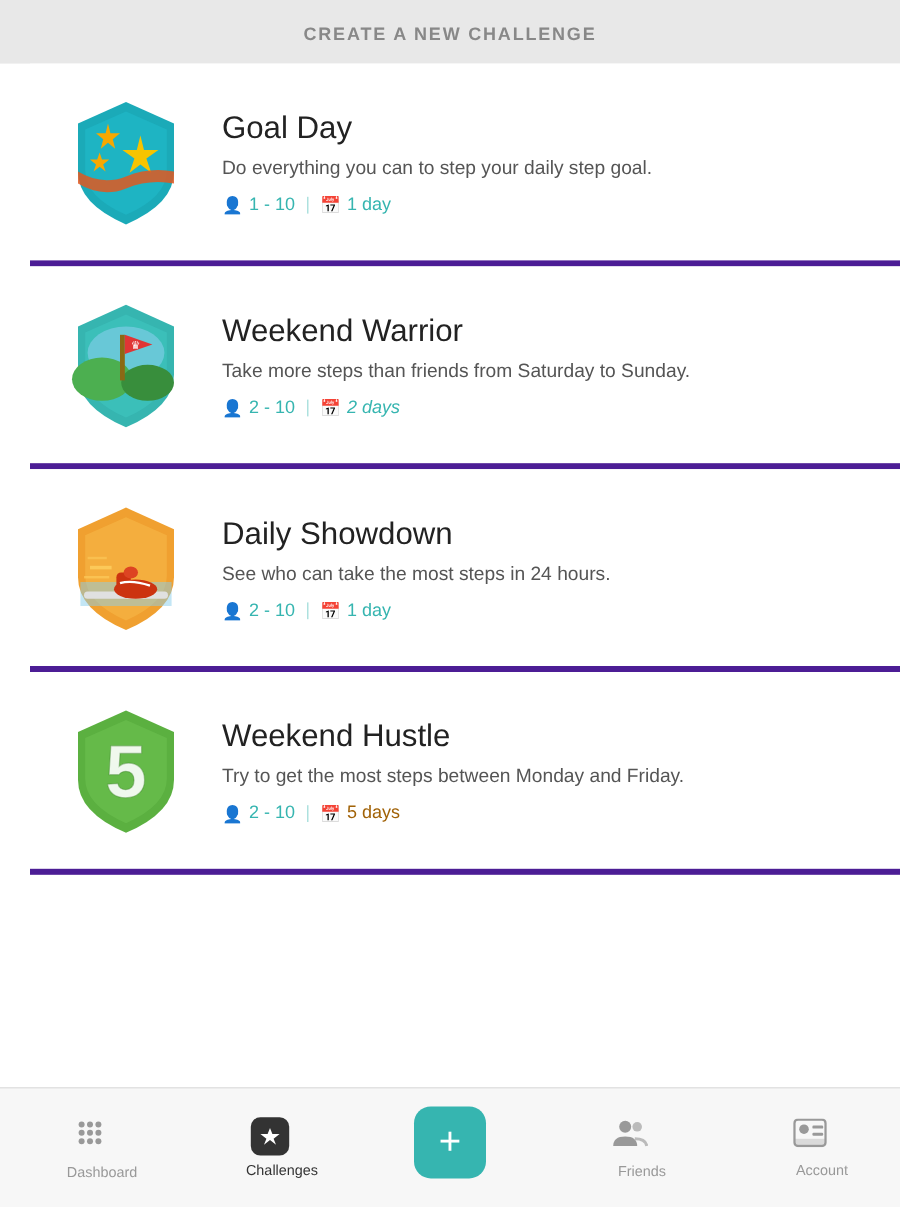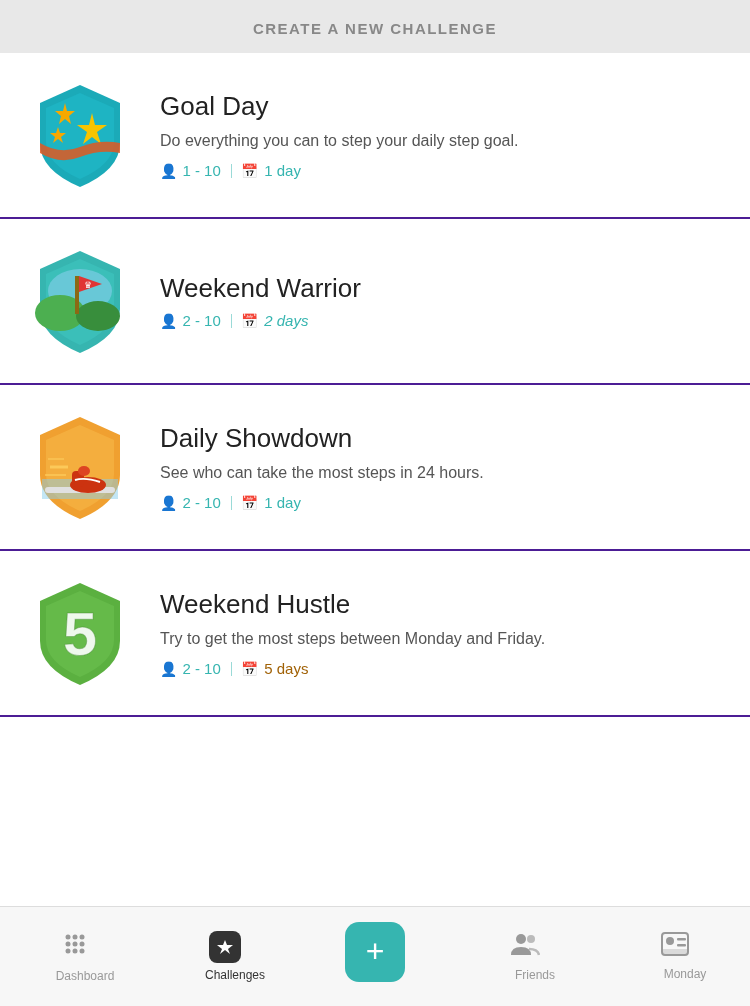--- a/index.html
+++ b/index.html
@@ -26,23 +26,24 @@
     }
 
     
     .challenge-list {
       flex: 1;
     }
     .challenge-item {
       display: flex;
       align-items: center;
       padding: 22px 20px;
-      border-bottom: 2px solid #4c1d95;
+      border-bottom: 5px solid #4c1d95;
       background: #fff;
       cursor: pointer;
+      margin-left: 25px;
     }
 
     
     .badge-container {
       width: 120px;
       height: 120px;
       flex-shrink: 0;
       margin-right: 20px;
       position: relative;
     }
@@ -214,20 +215,21 @@
 
           <rect x="55" y="35" width="4" height="38" fill="#8b6914"></rect>
 
           <path d="M59 35 L82 43 L59 51 Z" fill="#e03535"></path>
 
           <text x="64" y="47" font-size="9" fill="white">♛</text>
         </svg>
       </div>
       <div class="challenge-info">
         <div class="challenge-name">Weekend Warrior</div>
+        <div class="challenge-desc">Take more steps than friends from Saturday to Sunday.</div>
         <div class="challenge-meta" style="color: rgb(54, 181, 176);">
           <div class="meta-item" style="color: rgb(54, 181, 176);">
             <span class="meta-icon" style="color: rgb(54, 181, 176);">👤</span>
             <span style="color: rgb(54, 181, 176);">2 - 10</span>
           </div>
           <div class="meta-divider" style="background: rgb(54, 181, 176);"></div>
           <div class="meta-item" style="color: rgb(54, 181, 176);">
             <span class="meta-icon" style="color: rgb(54, 181, 176);">📅</span>
             <span style="color: rgb(54, 181, 176); font-style: italic;">2 days</span>
           </div>
@@ -353,16 +355,16 @@
   <div class="tab-item">
     <div class="tab-icon">
       <svg width="28" height="24" viewBox="0 0 28 24" fill="none">
         <rect x="1" y="1" width="26" height="22" rx="3" stroke="#999" stroke-width="2"></rect>
         <circle cx="9" cy="9" r="4" fill="#999"></circle>
         <rect x="16" y="6" width="9" height="2.5" rx="1" fill="#999"></rect>
         <rect x="16" y="12" width="9" height="2.5" rx="1" fill="#999"></rect>
         <rect x="1" y="17" width="26" height="5" rx="0" fill="#999" opacity="0.3"></rect>
       </svg>
     </div>
-    <span class="tab-label">Monday</span>
+    <span class="tab-label">Account</span>
   </div>
 
 </div>
 
 </body></html>

